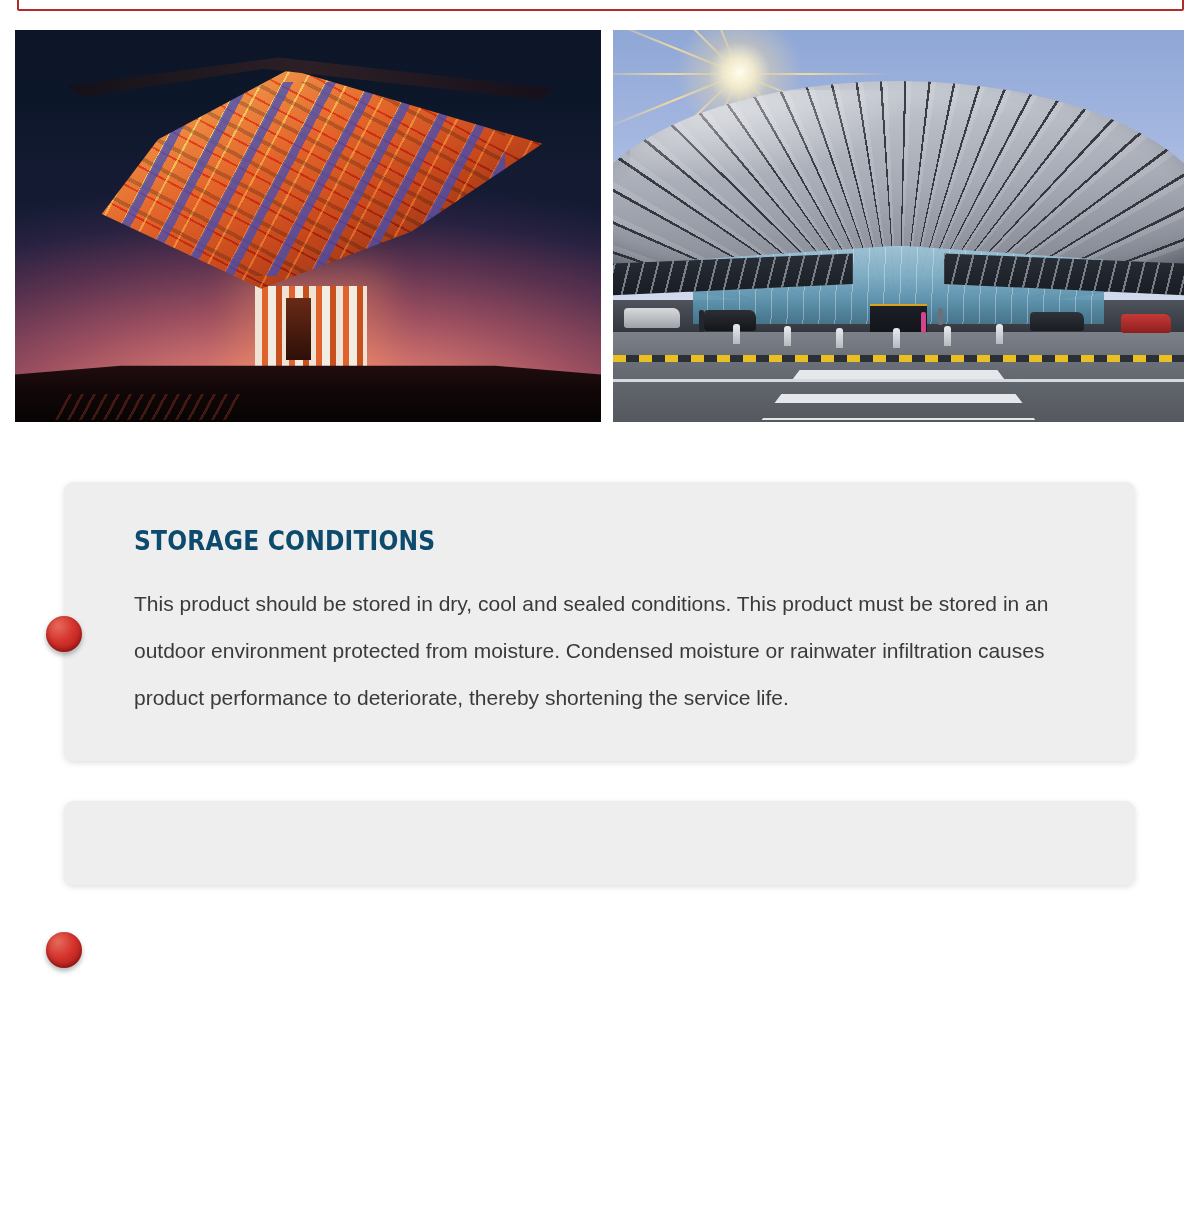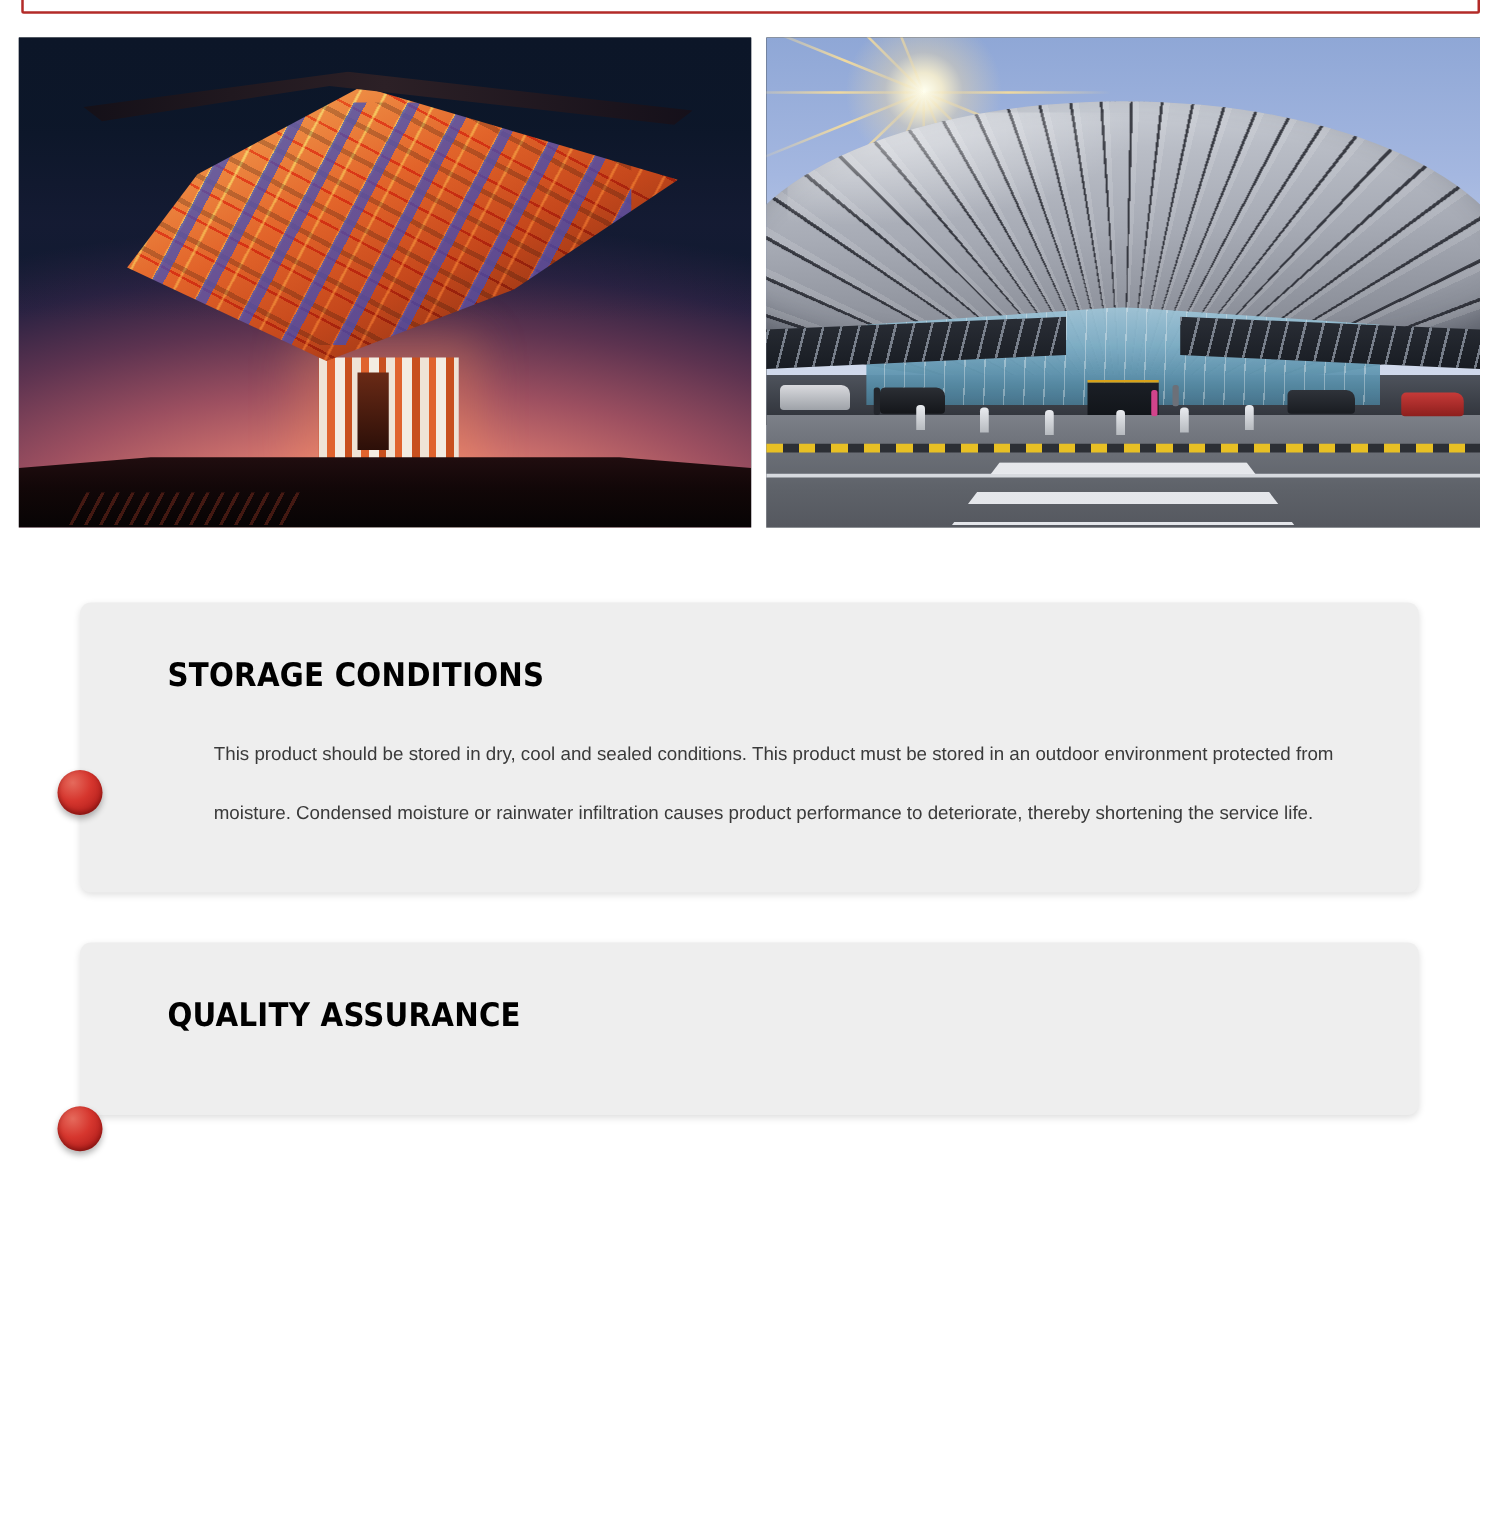--- a/index.html
+++ b/index.html
@@ -238,31 +238,30 @@
       radial-gradient(circle at 34% 28%, #e56a5c 0%, #d6362e 42%, #bb2420 72%, #8e1a17 100%);
     box-shadow: 0 3px 5px rgba(0,0,0,0.30), inset 0 -2px 4px rgba(90,10,8,0.55);
     z-index: 3;
   }
 
   .card-heading {
     font-family: "DejaVu Sans Condensed", "Liberation Sans Narrow", "Liberation Sans", sans-serif;
     font-size: 26px;
     font-weight: bold;
     letter-spacing: 0.2px;
-    color: #000000;
+    color: #0c4a6e;
     margin-bottom: 24px;
   }
 
   .card-body {
     font-family: "Liberation Sans", "DejaVu Sans", sans-serif;
-    font-size: 15px;
+    font-size: 21px;
     line-height: 47px;
     color: #3a3a3a;
     max-width: 975px;
-    margin-left: 37px;
   }
 
   .card-storage .card-bullet { top: 134px; }
   .card-quality .card-bullet { top: 131px; }
 </style>
 </head>
 <body>
 
 <div class="page">
 
@@ -339,18 +338,17 @@
       <span class="card-bullet"></span>
       <div class="card">
         <div class="card-heading">STORAGE CONDITIONS</div>
         <div class="card-body">This product should be stored in dry, cool and sealed conditions. This product must be stored in an outdoor environment protected from moisture. Condensed moisture or rainwater infiltration causes product performance to deteriorate, thereby shortening the service life.</div>
       </div>
     </div>
 
     <div class="card-wrap card-quality">
       <span class="card-bullet"></span>
       <div class="card">
-        <div class="card-heading">QUALITY ASSURANCE</div>
       </div>
     </div>
 
   </div>
 </div>
 
 </body></html>

